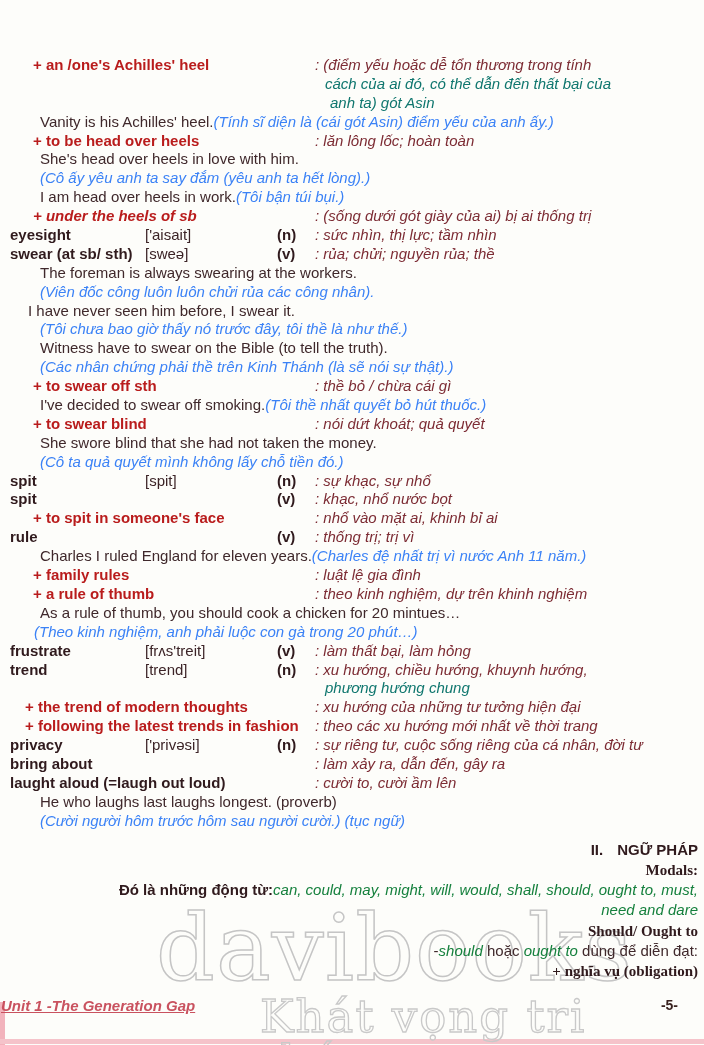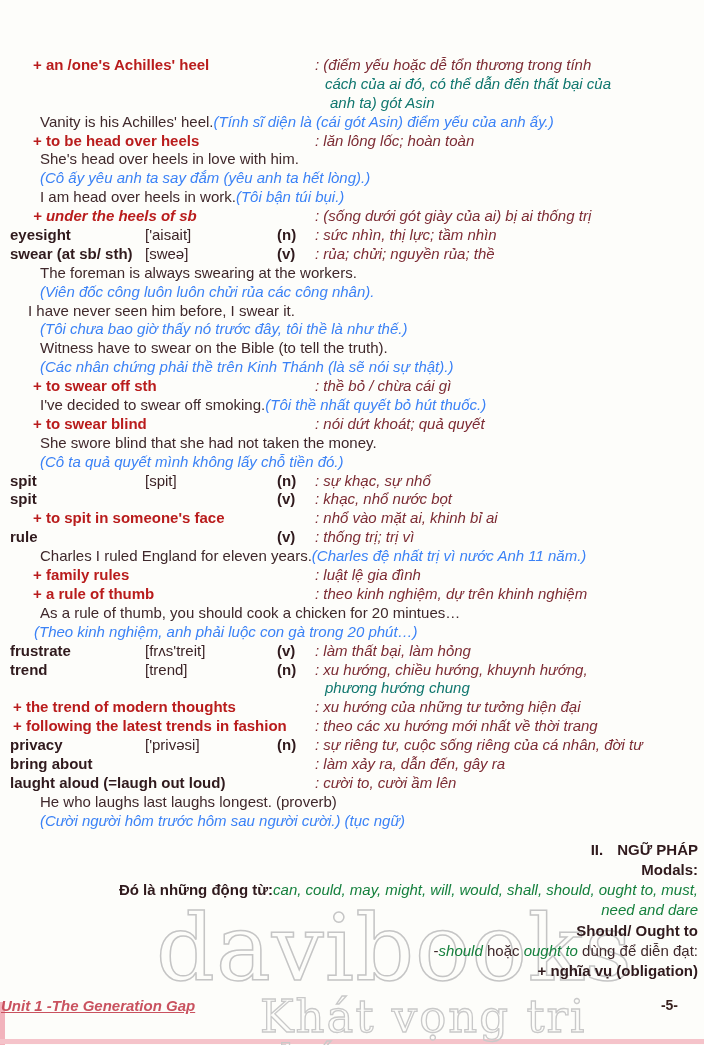--- a/index.html
+++ b/index.html
@@ -12,31 +12,31 @@
   #content{position:absolute;top:56px;left:10px;right:6px;z-index:2;}
   .line{position:relative;height:18.9px;white-space:nowrap;line-height:18.9px;}
   .g-line{position:relative;height:20.3px;white-space:nowrap;line-height:20.3px;}
 
   .word{font-weight:bold;color:#301a1d;}
   .phon{position:absolute;left:135px;top:0;color:#3c2427;}
   .pos{position:absolute;left:267px;top:0;font-weight:bold;color:#301a1d;}
   .def{position:absolute;left:305px;top:0;font-style:italic;color:#7c2b33;}
   .term{font-weight:bold;color:#b91c1c;margin-left:23px;display:inline-block;}
   .term.it{font-style:italic;}
-  .term.t2{margin-left:3px;}
+  .term.t2{margin-left:15px;}
   .ex{margin-left:30px;display:inline-block;color:#3f282b;}
   .viet{font-style:italic;color:#3b82f6;}
   .cont{margin-left:315px;display:inline-block;font-style:italic;color:#0f766e;text-align:center;}
   .cont.c2{margin-left:320px;}
 
   #grammar{margin-top:9px;text-align:right;}
   .sec-num{font-weight:bold;color:#301a1d;margin-left:25px;}
   .sec-title{font-weight:bold;color:#301a1d;margin-left:14px;}
   .g-bold{font-weight:bold;color:#301a1d;}
-  .g-ind{margin-left:78px;display:inline-block;}
+  .g-ind{margin-left:78px;display:inline-block;font-family:Liberation Serif, serif;}
   .g-ind2{margin-left:45px;display:inline-block;}
   .g-ind3{margin-left:50px;display:inline-block;}
   .g-it{font-style:italic;color:#15803d;}
 
   #wm1{
     position:absolute;left:156px;top:903px;z-index:1;
     font-family:"DejaVu Serif",serif;font-size:92px;line-height:1;
     color:transparent;-webkit-text-stroke:1.5px #c5c5c5;letter-spacing:1px;
   }
   #wm2{

